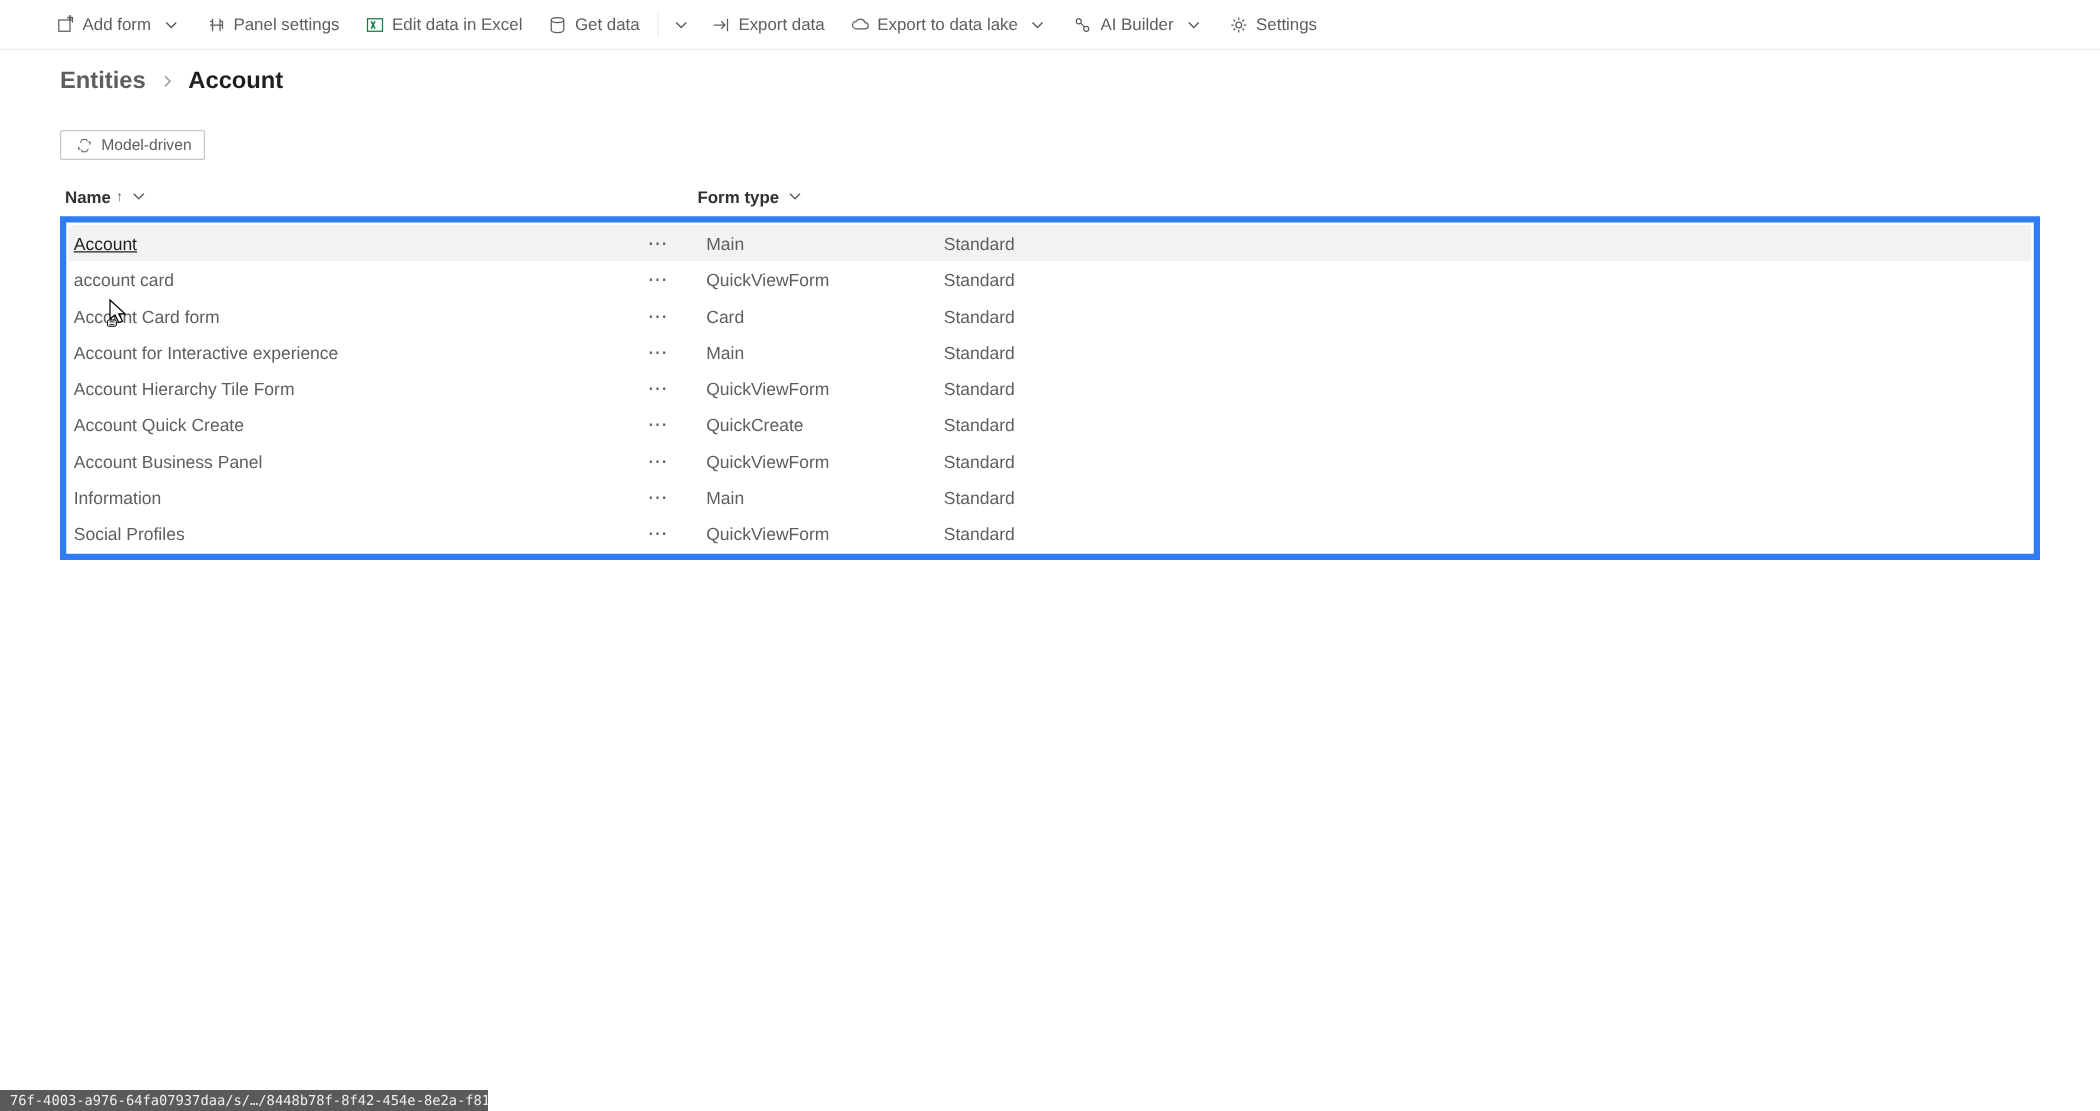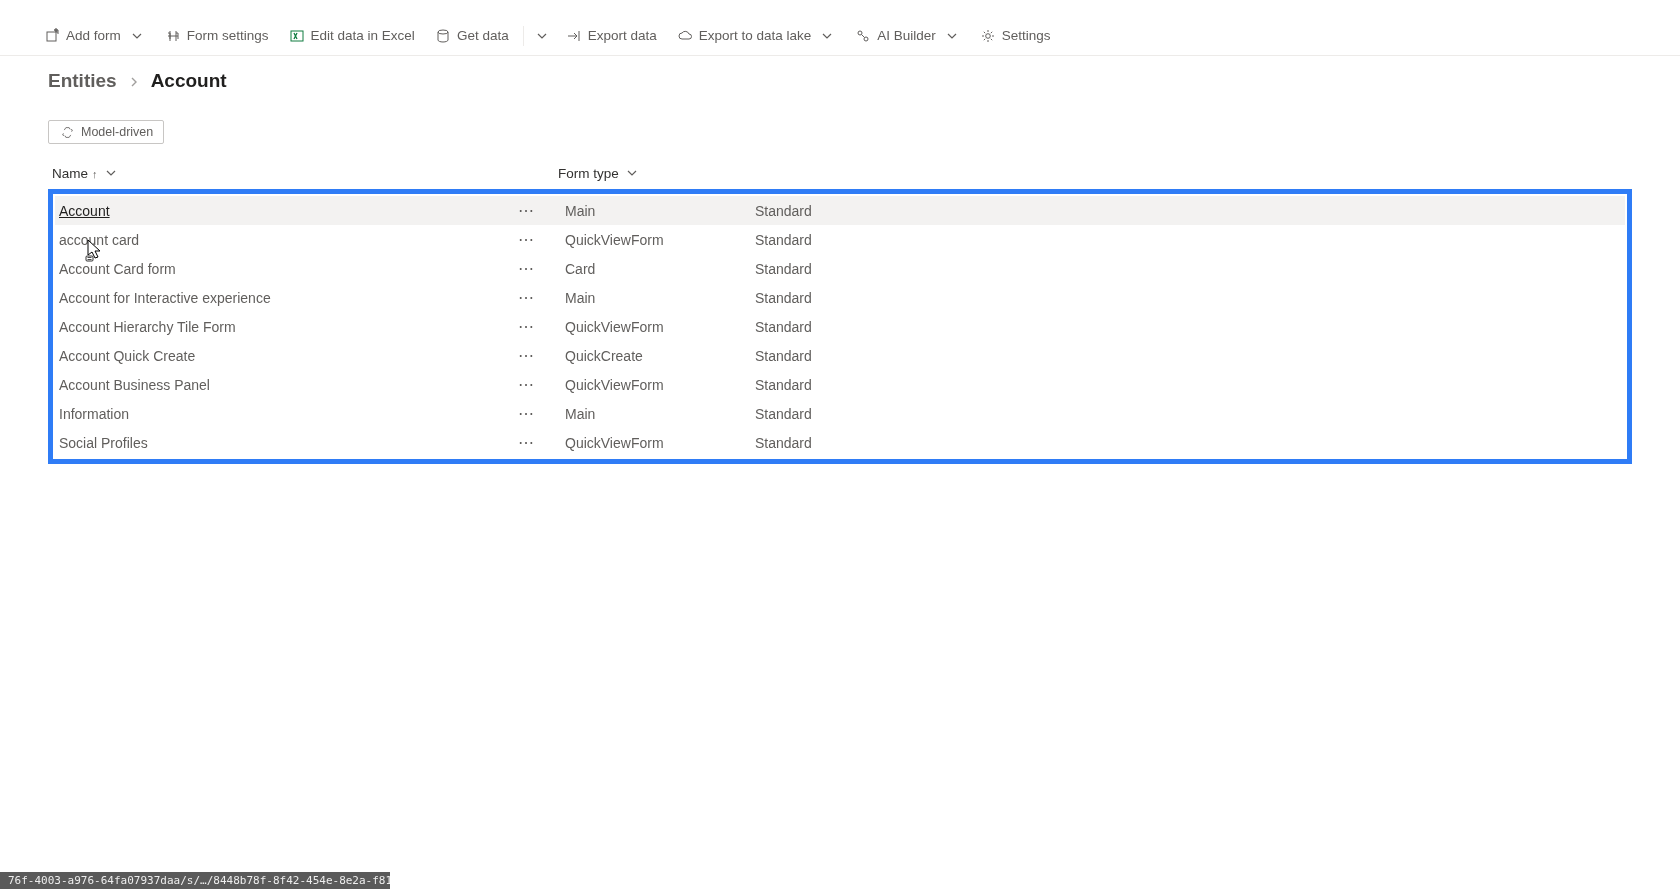--- a/index.html
+++ b/index.html
@@ -10,21 +10,20 @@
     background: #fff;
     width: 1680px;
   }
   .toolbar {
     height: 40px;
     border-bottom: 1px solid #edebe9;
     display: flex;
     align-items: center;
     padding: 0 30px 0 34px;
     gap: 0;
-    margin-top: 16px;
   }
   .toolbar .spacer { flex: 1; }
   .tb-btn {
     display: inline-flex;
     align-items: center;
     gap: 6px;
     padding: 0 10px;
     height: 100%;
     color: #605e5c;
     cursor: pointer;
@@ -95,20 +94,21 @@
     grid-template-columns: 510px 190px 740px;
     align-items: center;
     padding: 0 0 0 0;
     font-size: 14px;
     color: #605e5c;
   }
   .thead {
     font-size: 13.5px;
     color: #323130;
     padding-bottom: 8px;
+    font-weight: bold;
   }
   .th {
     display: inline-flex;
     align-items: center;
     gap: 4px;
     cursor: pointer;
   }
   .th-name { padding-left: 4px; }
   .sort-arrow { font-size: 11px; color: #605e5c; }
   .th-chev { color: #605e5c; margin-left: 4px; }
@@ -179,21 +179,21 @@
     </span>
   </div>
 
   <div class="tb-btn">
     <span class="tb-icon">
       <svg width="16" height="16" viewBox="0 0 16 16">
           <path d="M3 5h2v6M11 5h2v6M3 8h10" stroke="#605e5c" fill="none"></path>
           <path d="M5 3v10M11 3v10" stroke="#605e5c" fill="none"></path>
         </svg>
     </span>
-    <span>Form settings</span>
+    <span>Panel settings</span>
   </div>
 
   <div class="tb-btn">
     <span class="tb-icon">
       <svg width="16" height="16" viewBox="0 0 16 16">
           <rect x="2" y="3" width="12" height="10" fill="none" stroke="#107c41"></rect>
           <path d="M5 5l3 6M8 5l-3 6" stroke="#107c41" stroke-width="1.3"></path>
         </svg>
     </span>
     <span>Edit data in Excel</span>

